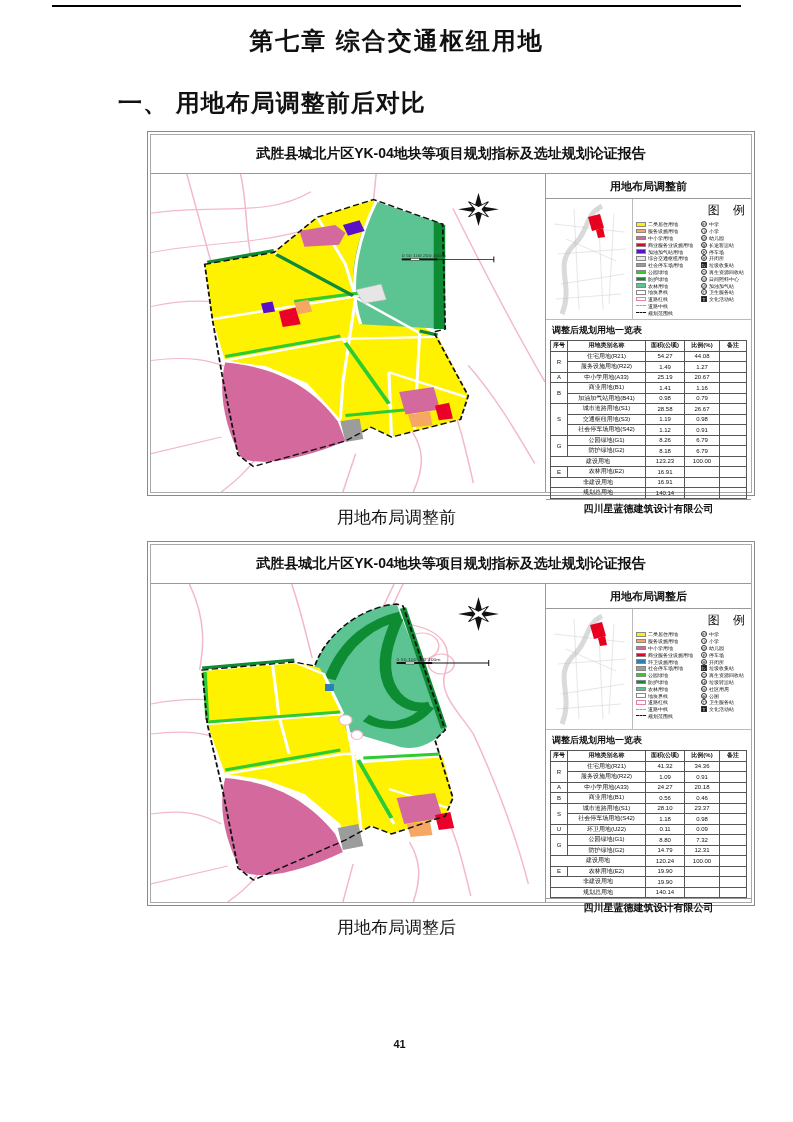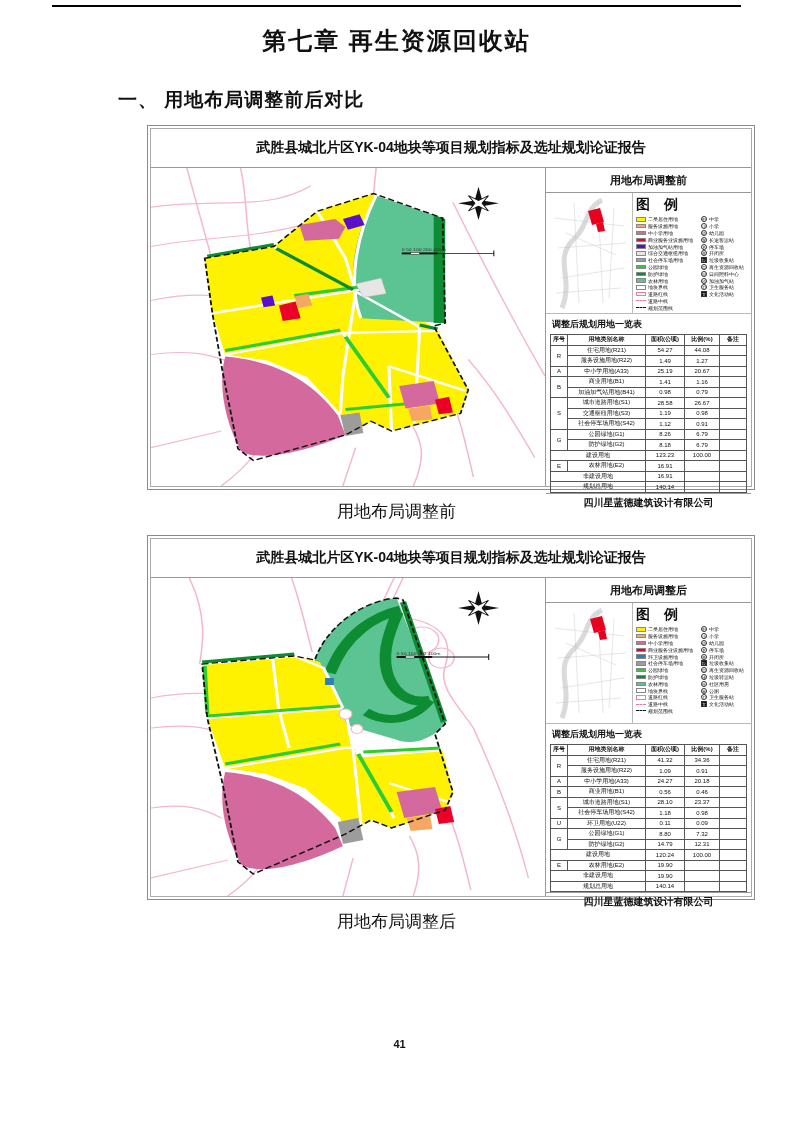--- a/index.html
+++ b/index.html
@@ -1,33 +1,33 @@
 <!DOCTYPE html>
 <html><head>
 <meta charset="utf-8">
 <style>
 html,body{margin:0;padding:0}
 .page{width:793px;height:1122px;position:relative;background:#fff;overflow:hidden;font-family:"Liberation Sans",sans-serif;color:#111}
 .doc-header{margin:50px 55px 0 55px;text-align:right;font-family:"Liberation Serif",serif;font-style:italic;font-weight:bold;font-size:15px;letter-spacing:.5px}
 .header-rule{margin:5px 52px 0 52px;border-top:2px solid #000;height:0}
 .chapter{margin-top:18px;text-align:center;font-size:24px;font-weight:bold;letter-spacing:2px}
-.section{margin:30px 0 0 118px;font-size:19px;font-weight:bold;letter-spacing:1px}
+.section{margin:30px 0 0 118px;font-size:24px;font-weight:bold;letter-spacing:1px}
 .figure{width:608px;margin:12px 0 0 147px;border:1.5px solid #8a8a8a;padding:2px;background:#fff;box-sizing:border-box}
 .figure-inner{border:1px solid #aaa}
 .fig-title{height:38px;display:flex;align-items:center;justify-content:center;font-weight:bold;font-size:14px;border-bottom:1px solid #999}
 .fig-body{display:flex;height:318px}
 .map-area{flex:1;position:relative;overflow:hidden}
 .map-area svg{display:block;width:100%;height:100%}
 .side{width:206px;border-left:1px solid #999;display:flex;flex-direction:column;box-sizing:border-box}
 .panel-title{height:24px;line-height:24px;text-align:center;font-weight:bold;font-size:11px;border-bottom:1px solid #999;flex:none}
 .panel-mid{display:flex;border-bottom:1px solid #bbb;height:120px;flex:none}
 .inset{width:86px;border-right:1px solid #bbb;flex:none}
 .inset svg{display:block;width:100%;height:100%}
 .legend{flex:1;padding:2px 1px 0 3px;overflow:hidden}
-.legend-title{text-align:left;font-weight:bold;font-size:14px;letter-spacing:5px;margin:1px 0 2px}
+.legend-title{text-align:right;font-weight:normal;font-size:12px;letter-spacing:5px;margin:1px 0 2px}
 .legend-cols{display:flex}
 .col-colors{width:57%}
 .col-icons{width:43%}
 .leg-row{display:flex;align-items:center;height:6.8px}
 .sw{width:10px;height:4.5px;margin-right:2px;flex:none;border:.5px solid #888;box-sizing:border-box}
 .sw-outline-pink{background:#fff;border:1px solid #e87ea3}
 .sw-dash-pink{border:none;height:0;border-top:1.5px dashed #e87ea3}
 .sw-dash-black{border:none;height:0;border-top:1.5px dashed #111}
 .leg-label{font-size:5px;white-space:nowrap}
 .lg-ico{width:6px;height:6px;border:.5px solid #333;border-radius:50%;font-size:4px;line-height:6px;text-align:center;margin-right:2px;flex:none;box-sizing:border-box;overflow:hidden}
@@ -44,21 +44,21 @@
 .company{border-top:1px solid #999;height:18px;line-height:18px;text-align:center;font-weight:bold;font-size:10px;margin-top:auto;flex:none}
 .caption{text-align:center;font-family:"Liberation Serif",serif;font-size:17px;margin-top:10px}
 .pageno{position:absolute;bottom:72px;left:6px;right:0;text-align:center;font-weight:bold;font-size:11px}
 </style>
 </head>
 <body>
 
 <div class="page">
 
   <div class="header-rule"></div>
-  <div class="chapter">第七章  再生资源回收站</div>
+  <div class="chapter">第七章  综合交通枢纽用地</div>
   <div class="section">一、 用地布局调整前后对比</div>
 
   <div class="figure">
     <div class="figure-inner">
       <div class="fig-title">武胜县城北片区YK-04地块等项目规划指标及选址规划论证报告</div>
       <div class="fig-body">
         <div class="map-area">
           <svg viewBox="0 0 308 324" preserveAspectRatio="none">
             <g stroke="#F3B9C9" stroke-width="1.2" fill="none">
               <path d="M0,40 C50,30 90,45 125,18"></path>

